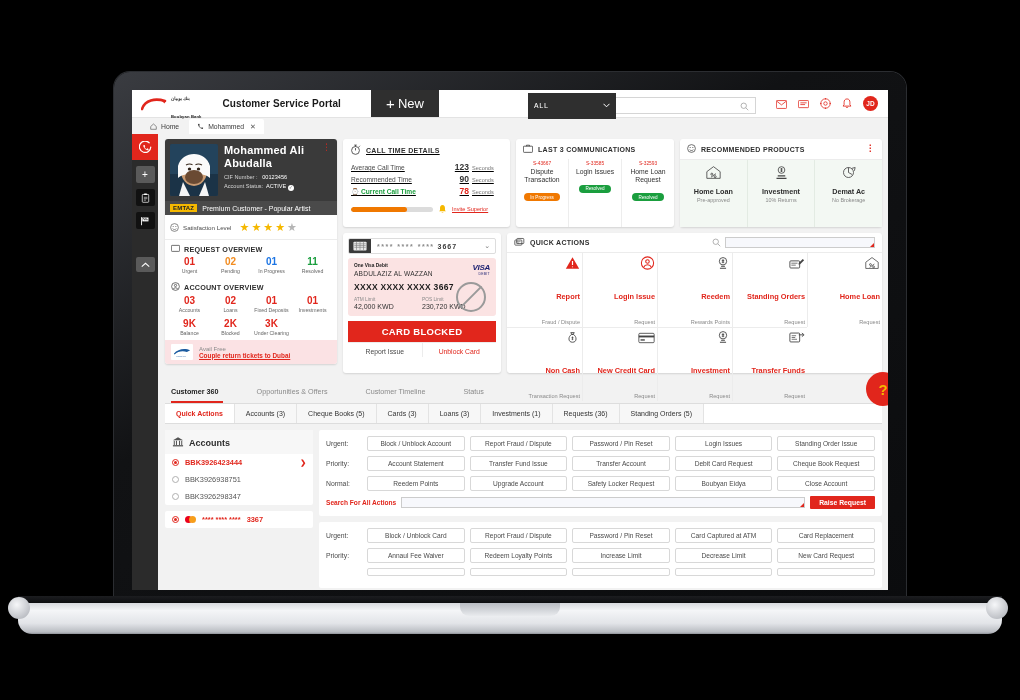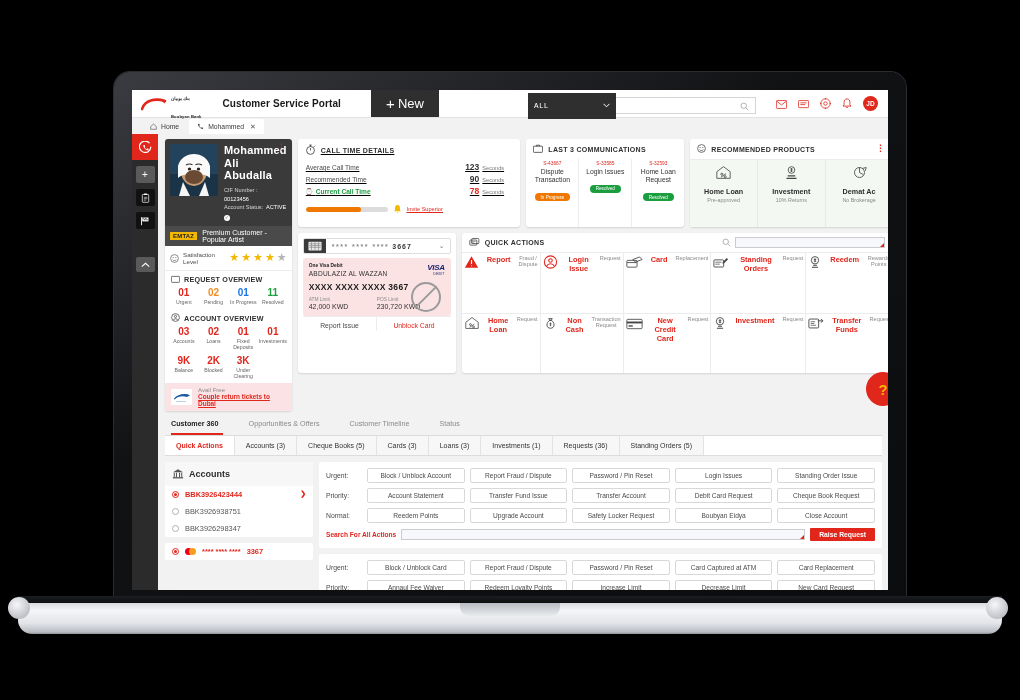--- a/index.html
+++ b/index.html
@@ -212,29 +212,29 @@
   .dc-act { flex: 1; text-align: center; font-size: 6.8px; padding: 5px 0 2px; color: #4a4a4a; cursor: pointer; }
   .dc-act + .dc-act { border-left: 1px solid #ececec; color: #e1261c; }
 
   
   .qa-card { flex: 1; display: flex; flex-direction: column; }
   .qa-head { display: flex; align-items: center; gap: 5px; padding: 4px 7px; font-size: 7px; font-weight: bold; color: #2e2e2e; letter-spacing: .3px; }
   .qa-search { margin-left: auto; display: flex; align-items: center; gap: 4px; }
   .qa-sin { width: 150px; height: 11px; border: 1px solid #ccc; background: #f7f8fc; position: relative; }
   .qa-sin:after { content: ""; position: absolute; right: 0; bottom: 0; border-style: solid; border-width: 0 0 4px 4px; border-color: transparent transparent #e1261c transparent; }
   .qa-grid { flex: 1; display: grid; grid-template-columns: repeat(5,1fr); grid-template-rows: 1fr 1fr; border-top: 1px solid #ececec; }
-  .qa { display: flex; flex-direction: row; align-items: flex-start; justify-content: center; gap: 8px;
+  .qa { display: flex; flex-direction: column; align-items: flex-end; justify-content: center; gap: 18px;
         border-left: 1px solid #ececec; border-top: 1px solid #ececec; cursor: pointer; padding: 2px; }
   .qa:nth-child(5n+1) { border-left: none; }
   .qa:nth-child(-n+5) { border-top: none; }
   .qa .t { font-size: 7.4px; font-weight: bold; color: #e1261c; text-align: center; }
   .qa .s { font-size: 5.6px; color: #8a8a8a; text-align: center; }
 
   
-  .maintabs { display: flex; gap: 8px; margin-top: 4px; padding-left: 6px; border-bottom: 1px solid #ddd; background: #f2f2f2; }
+  .maintabs { display: flex; gap: 16px; margin-top: 10px; padding-left: 6px; border-bottom: 1px solid #ddd; background: #f2f2f2; }
   .mt { font-size: 7.2px; color: #8a8a8a; padding: 4px 13px 5px 0; margin-right: 9px; cursor: pointer; }
   .mt.active { color: #222; font-weight: bold; border-bottom: 2px solid #e1261c; padding-right: 4px; margin-right: 18px; }
 
   .subtabs { display: flex; background: #f7f7f7; border-bottom: 1px solid #ddd; }
   .st { font-size: 7px; color: #333; padding: 6px 11px; border-right: 1px solid #e3e3e3; cursor: pointer; white-space: nowrap; }
   .st.active { background: #fff; color: #e1261c; font-weight: bold; }
   .st-fill { flex: 1; background: #fff; border-right: none; }
 
   
   .lower { display: flex; gap: 6px; margin-top: 6px; }
@@ -710,20 +710,21 @@
                         <div class="v">42,000 KWD</div>
                       </div>
                       <div class="vc-lim">
                         <div class="k">POS Limit</div>
                         <div class="v">230,720 KWD</div>
                       </div>
                     </div>
                     <div class="blk-circle"></div>
                   </div>
 
+                  <div class="blocked-bar">CARD BLOCKED</div>
                   <div class="dc-actions">
                     <div class="dc-act">Report Issue</div>
                     <div class="dc-act">Unblock Card</div>
                   </div>
                 </div>
 
                 <div class="card qa-card">
                   <div class="qa-head">
                     <span>
                       <svg width="11" height="10" viewBox="0 0 14 12">
@@ -760,50 +761,39 @@
                             <circle cx="8" cy="8" r="7" stroke="#e1261c" stroke-width="1.2" fill="none"></circle>
                             <circle cx="8" cy="6.2" r="2" stroke="#e1261c" stroke-width="1.2" fill="none"></circle>
                             <path d="M3.8 12.6 a4.4 3.6 0 0 1 8.4 0" stroke="#e1261c" stroke-width="1.2" fill="none"></path>
                           </svg>
                       </span>
                       <span class="t">Login Issue</span>
                       <span class="s">Request</span>
                     </div>
                     <div class="qa">
                       <span>
-                        <svg width="17" height="13" viewBox="0 0 20 15">
-                            <rect x="1" y="5" width="12" height="8" rx="1" stroke="#444" fill="none"></rect>
-                            <path d="M1.4 7.6h11.2" stroke="#444"></path>
-                            <path d="M8 4 L16 1 L19 4 L11 7Z" stroke="#444" fill="none"></path>
-                          </svg>
-                      </span>
-                      <span class="t">Card</span>
-                      <span class="s">Replacement</span>
+                        <svg width="14" height="14" viewBox="0 0 16 16">
+                            <circle cx="8" cy="6" r="4.2" stroke="#444" fill="none"></circle>
+                            <path d="M8 3.8v4.4M6.6 5h2.8M6.6 7h2.8" stroke="#444"></path>
+                            <path d="M4.5 14 h7 M5.8 11.6 h4.4" stroke="#444" stroke-width="1.2"></path>
+                          </svg>
+                      </span>
+                      <span class="t">Reedem</span>
+                      <span class="s">Rewards Points</span>
                     </div>
                     <div class="qa">
                       <span>
                         <svg width="16" height="12" viewBox="0 0 18 13">
                             <rect x="1" y="3" width="11" height="8" rx="1" stroke="#444" fill="none"></rect>
                             <path d="M2.6 5.6h7M2.6 7.8h5" stroke="#444" stroke-width=".8"></path>
                             <path d="M11 5.4 L15.5 1 L17 2.4 L12.5 6.8 L10.6 7.2Z" fill="#444"></path>
                           </svg>
                       </span>
                       <span class="t">Standing Orders</span>
                       <span class="s">Request</span>
-                    </div>
-                    <div class="qa">
-                      <span>
-                        <svg width="14" height="14" viewBox="0 0 16 16">
-                            <circle cx="8" cy="6" r="4.2" stroke="#444" fill="none"></circle>
-                            <path d="M8 3.8v4.4M6.6 5h2.8M6.6 7h2.8" stroke="#444"></path>
-                            <path d="M4.5 14 h7 M5.8 11.6 h4.4" stroke="#444" stroke-width="1.2"></path>
-                          </svg>
-                      </span>
-                      <span class="t">Reedem</span>
-                      <span class="s">Rewards Points</span>
                     </div>
 
                     <div class="qa">
                       <span>
                         <svg width="16" height="14" viewBox="0 0 20 18">
                             <path d="M2 8 L10 2 L18 8 V16 H2Z" stroke="#444" fill="none"></path>
                             <circle cx="8" cy="11" r="1.2" stroke="#444" fill="none"></circle>
                             <circle cx="12" cy="14" r="1.2" stroke="#444" fill="none"></circle>
                             <path d="M7 14.6 L13 10.4" stroke="#444"></path>
                           </svg>

